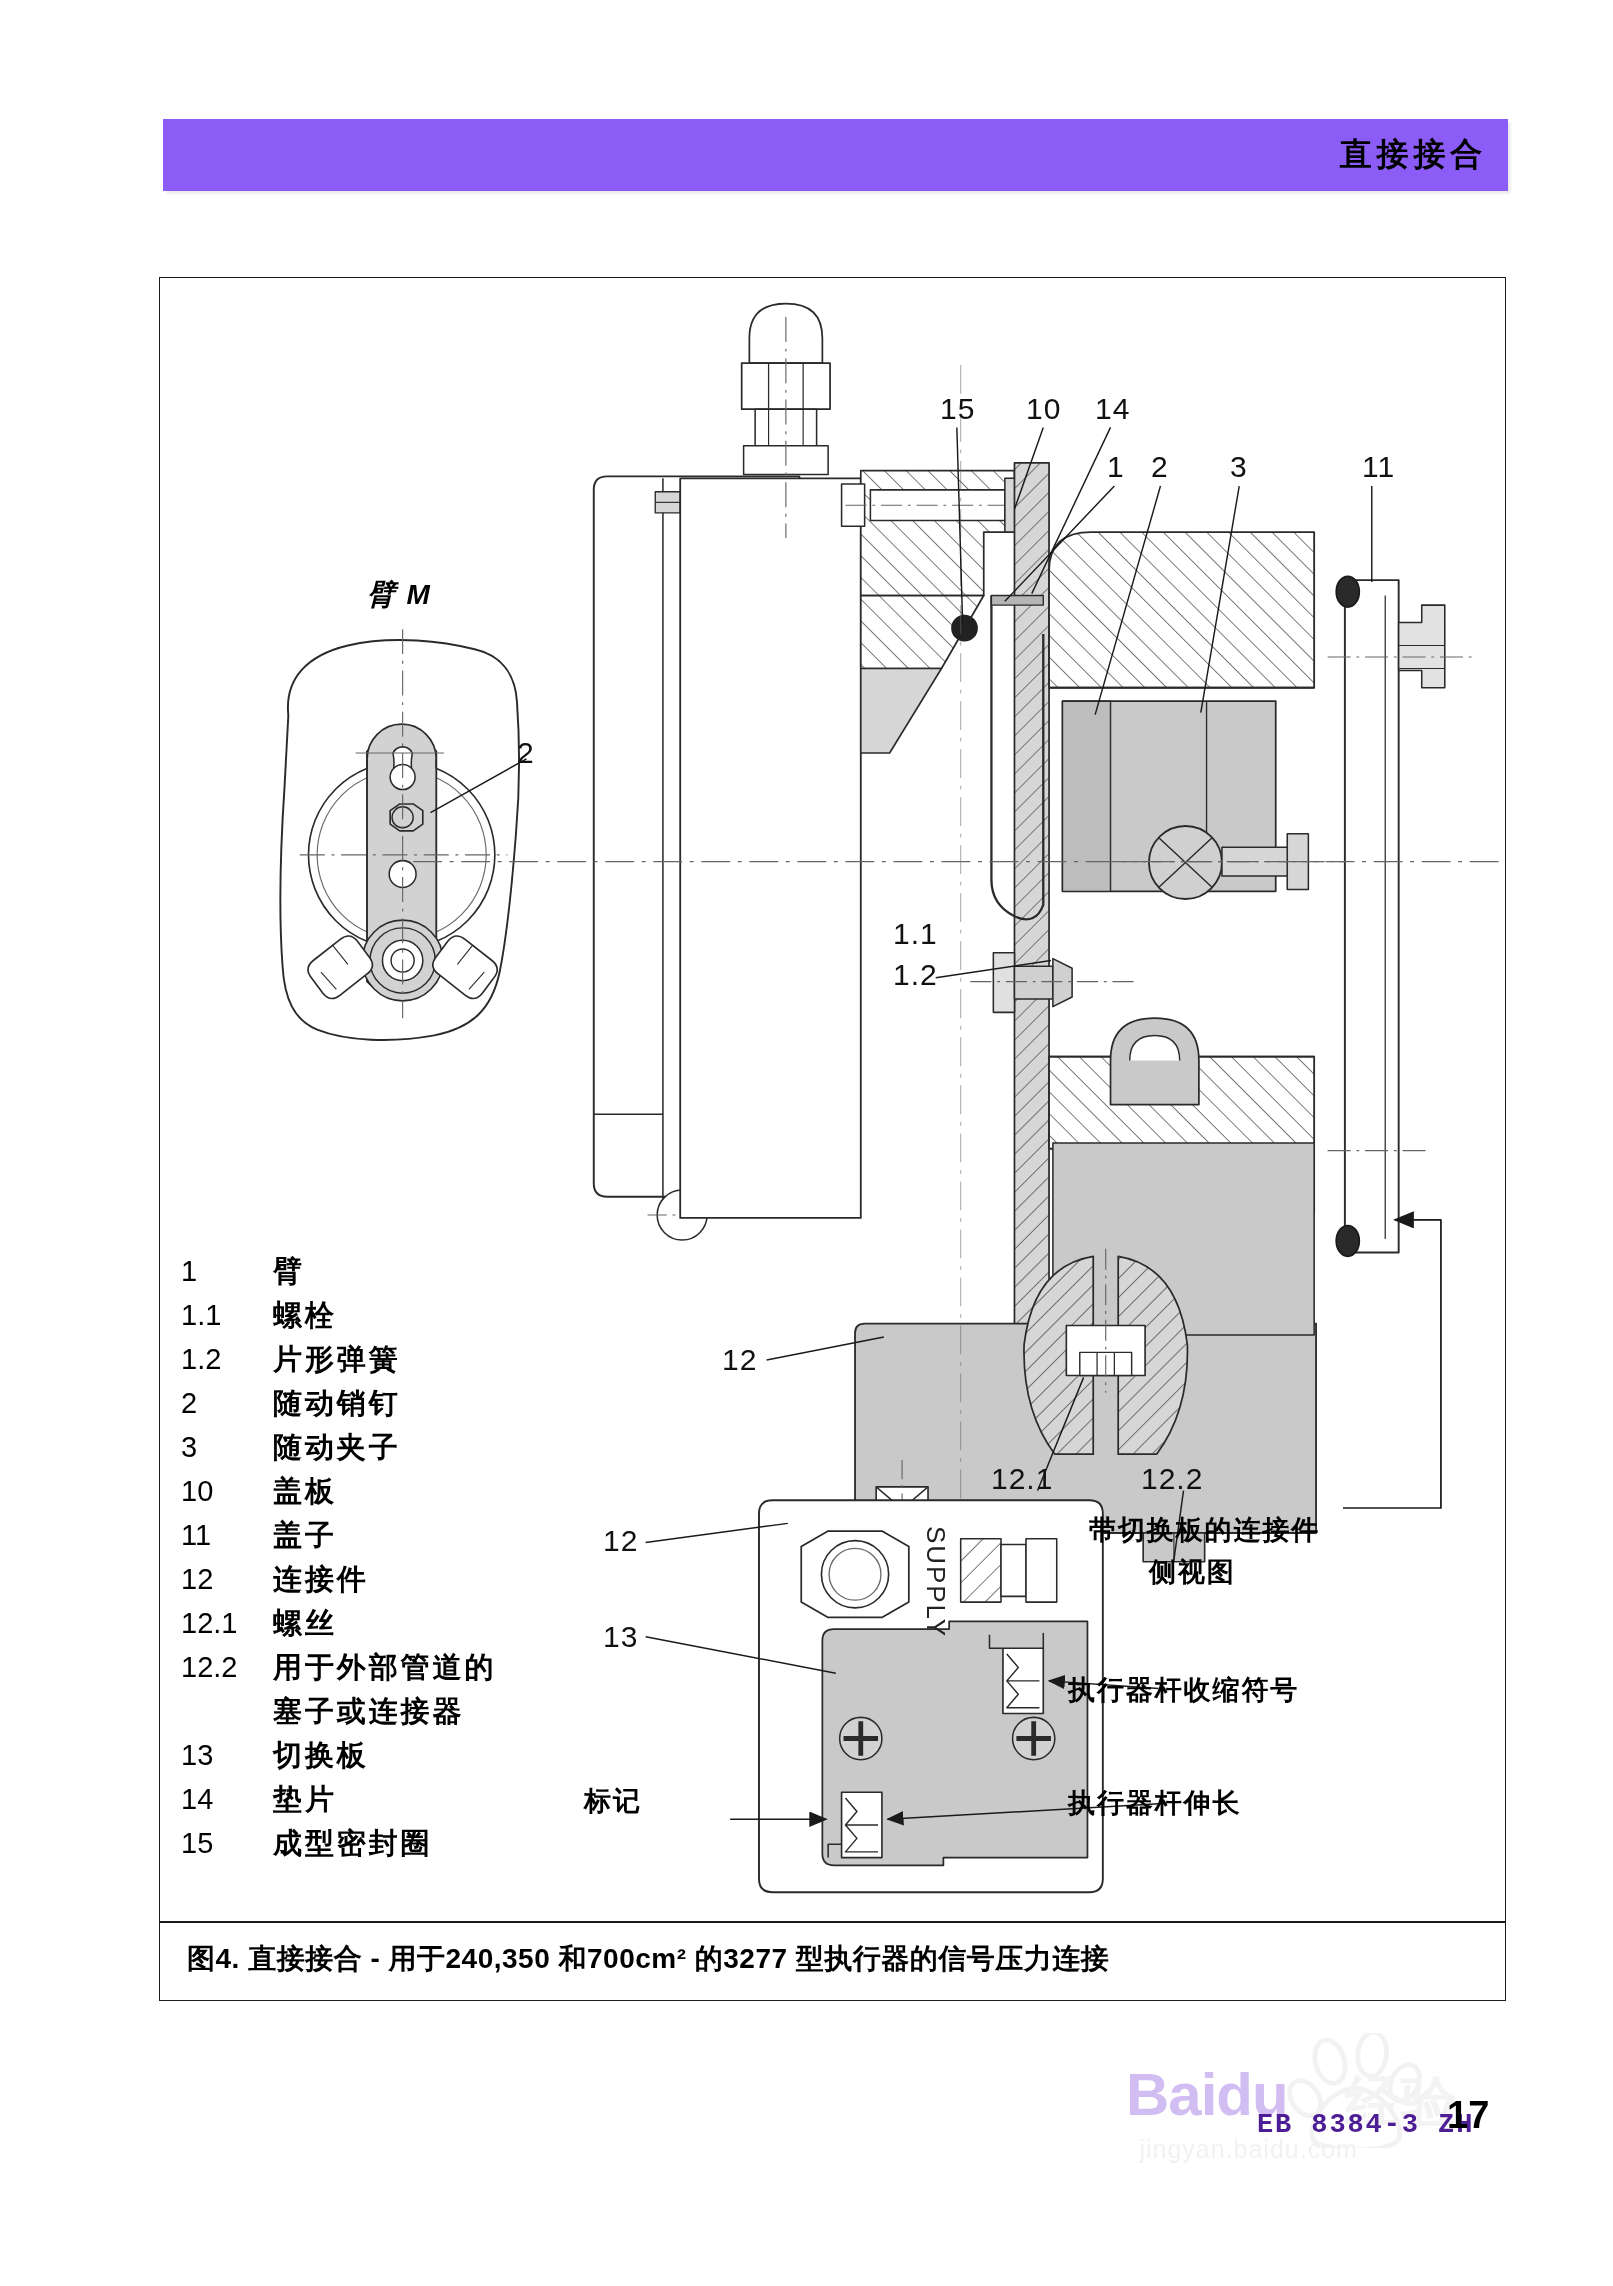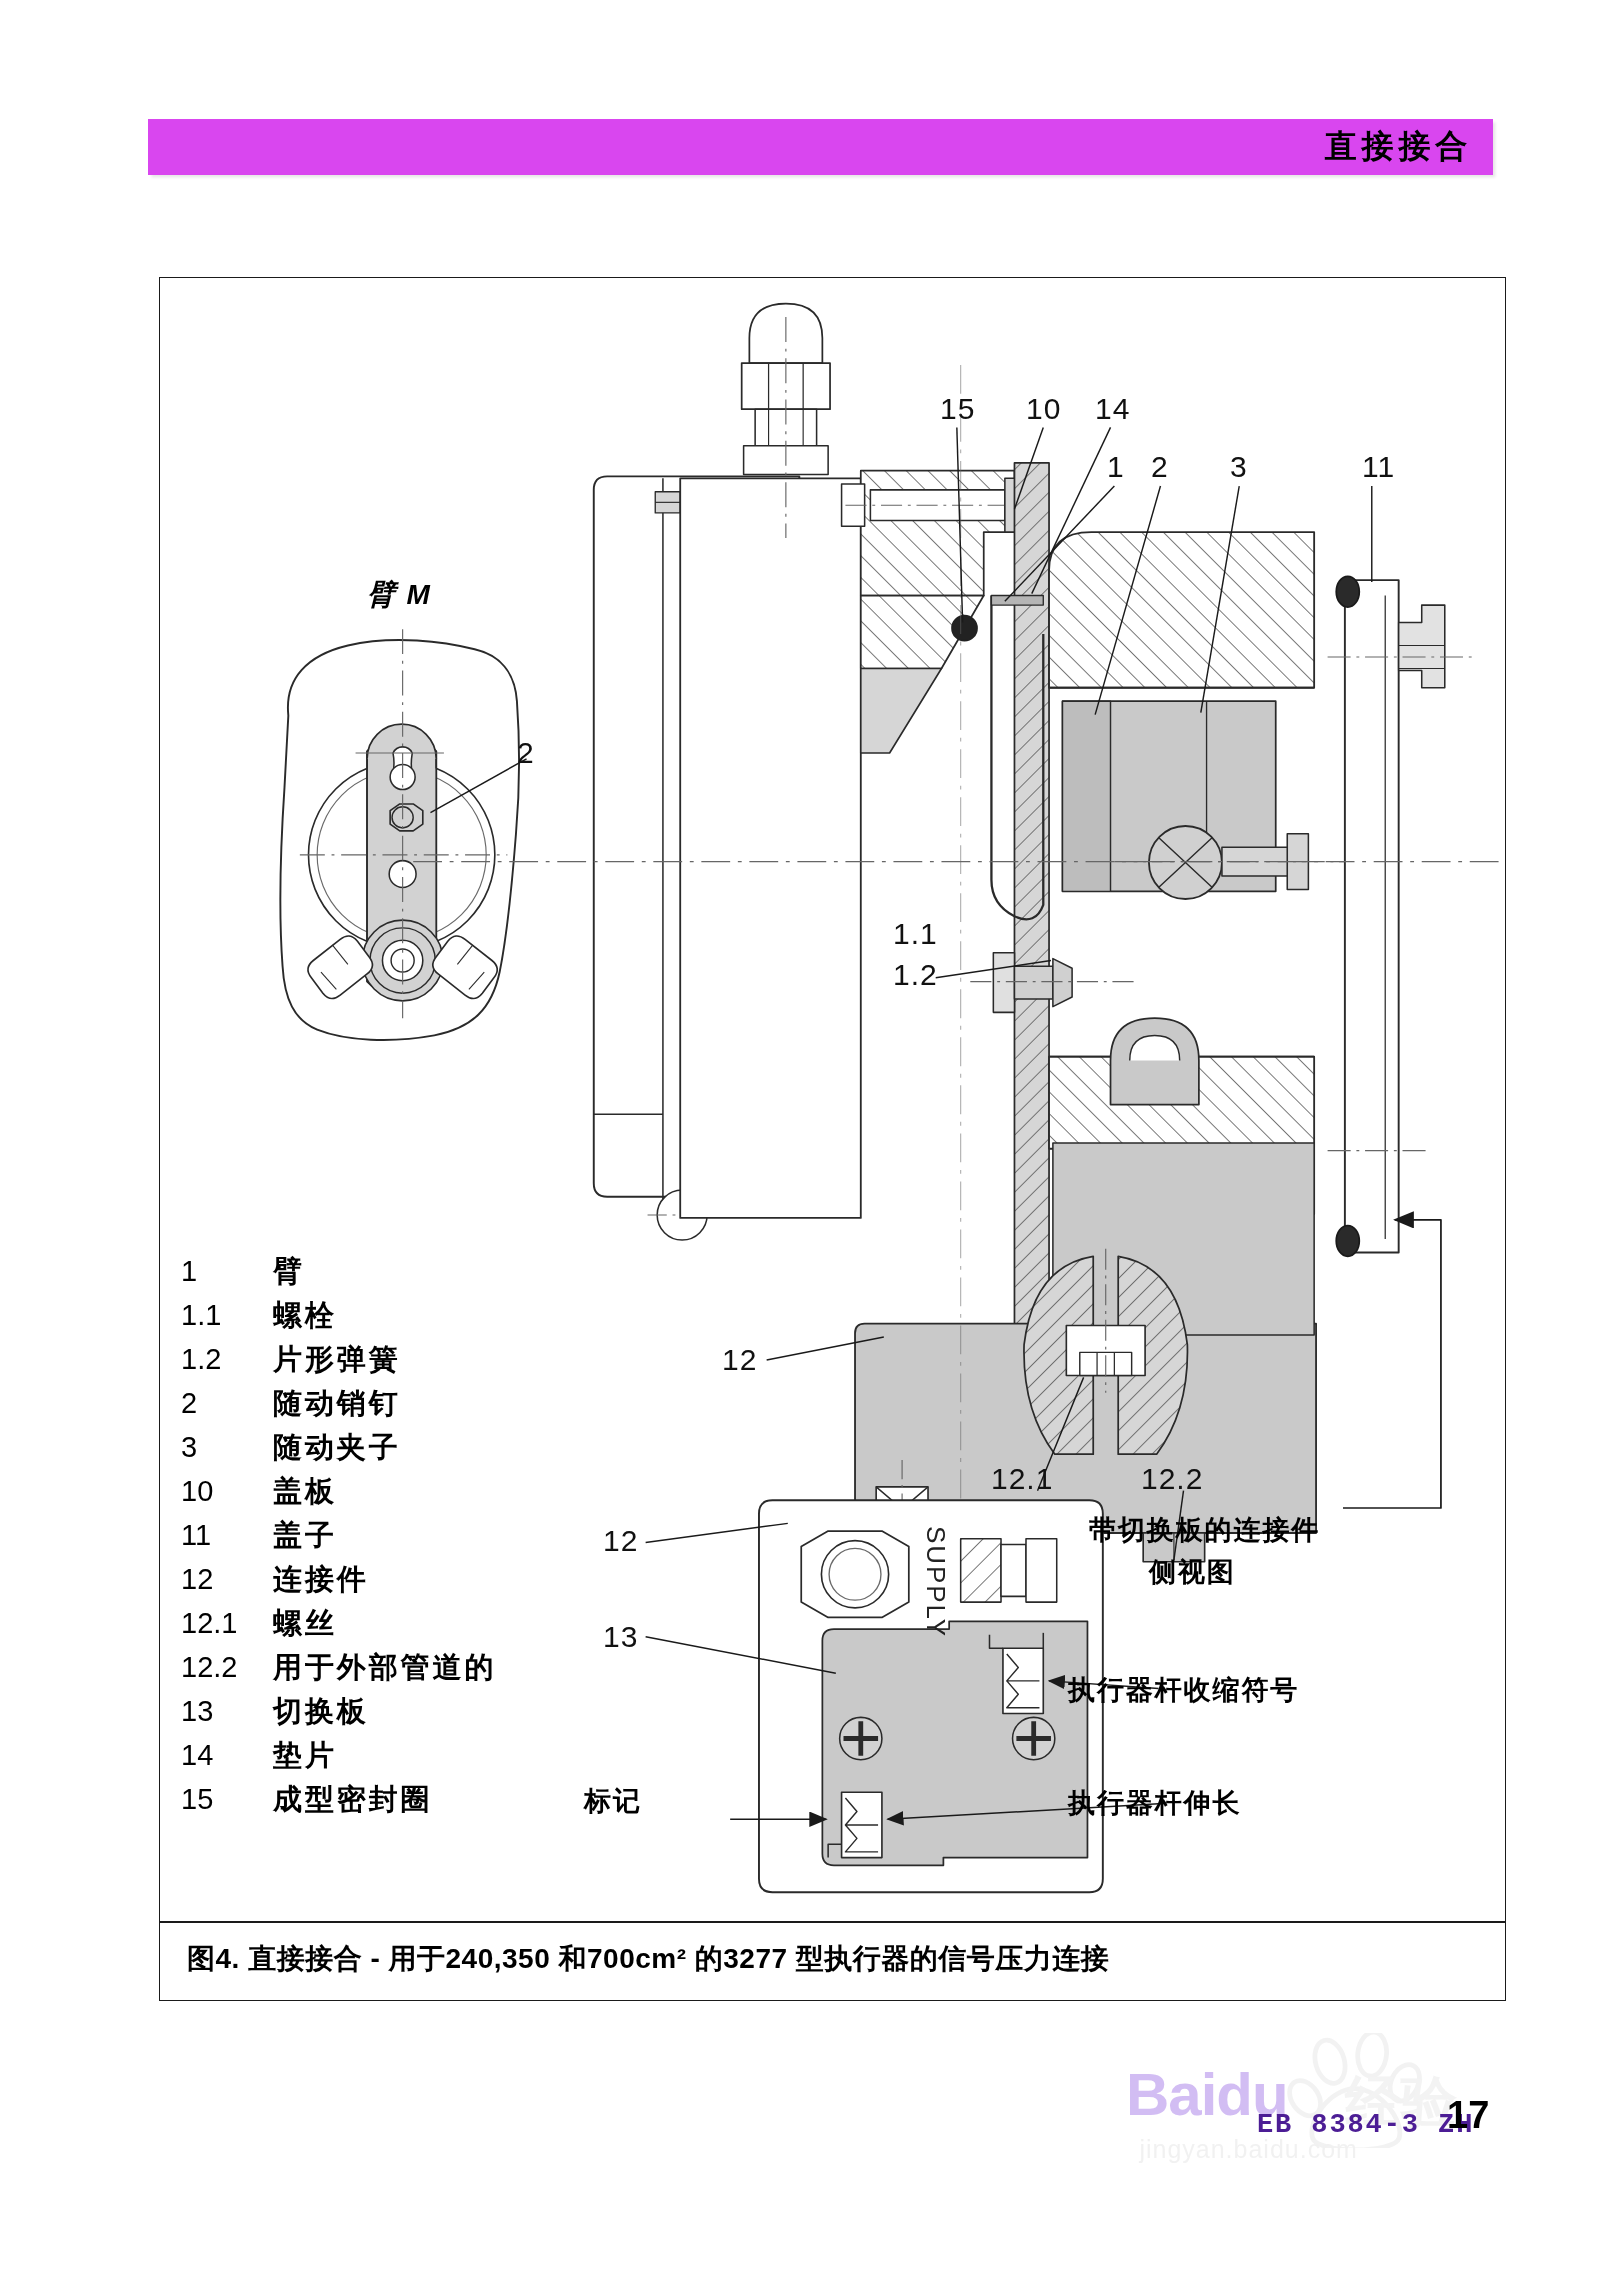--- a/index.html
+++ b/index.html
@@ -13,25 +13,25 @@
     height: 2286px;
     position: relative;
     font-family: "Liberation Sans", "DejaVu Sans", sans-serif;
     color: #000;
     overflow: hidden;
   }
 
   
   .header-bar {
     position: absolute;
-    left: 148px;
+    left: 163px;
     top: 119px;
     width: 1345px;
-    height: 56px;
-    background: #d946ef;
+    height: 72px;
+    background: #8b5cf6;
     box-shadow: 2.9px 2.9px 2.9px rgba(0,0,0,0.10);
   }
   .header-title {
     position: absolute;
     right: 21px;
     top: 50%;
     transform: translateY(-50%);
     font-size: 32px;
     font-weight: bold;
     letter-spacing: 4.8px;
@@ -508,20 +508,24 @@
     <span class="legend-label">连接件</span>
   </div>
   <div class="legend-row">
     <span class="legend-num">12.1</span>
     <span class="legend-label">螺丝</span>
   </div>
   <div class="legend-row">
     <span class="legend-num">12.2</span>
     <span class="legend-label">用于外部管道的</span>
   </div>
+  <div class="legend-row cont">
+    <span class="legend-num"></span>
+    <span class="legend-label">塞子或连接器</span>
+  </div>
   <div class="legend-row">
     <span class="legend-num">13</span>
     <span class="legend-label">切换板</span>
   </div>
   <div class="legend-row">
     <span class="legend-num">14</span>
     <span class="legend-label">垫片</span>
   </div>
   <div class="legend-row">
     <span class="legend-num">15</span>

